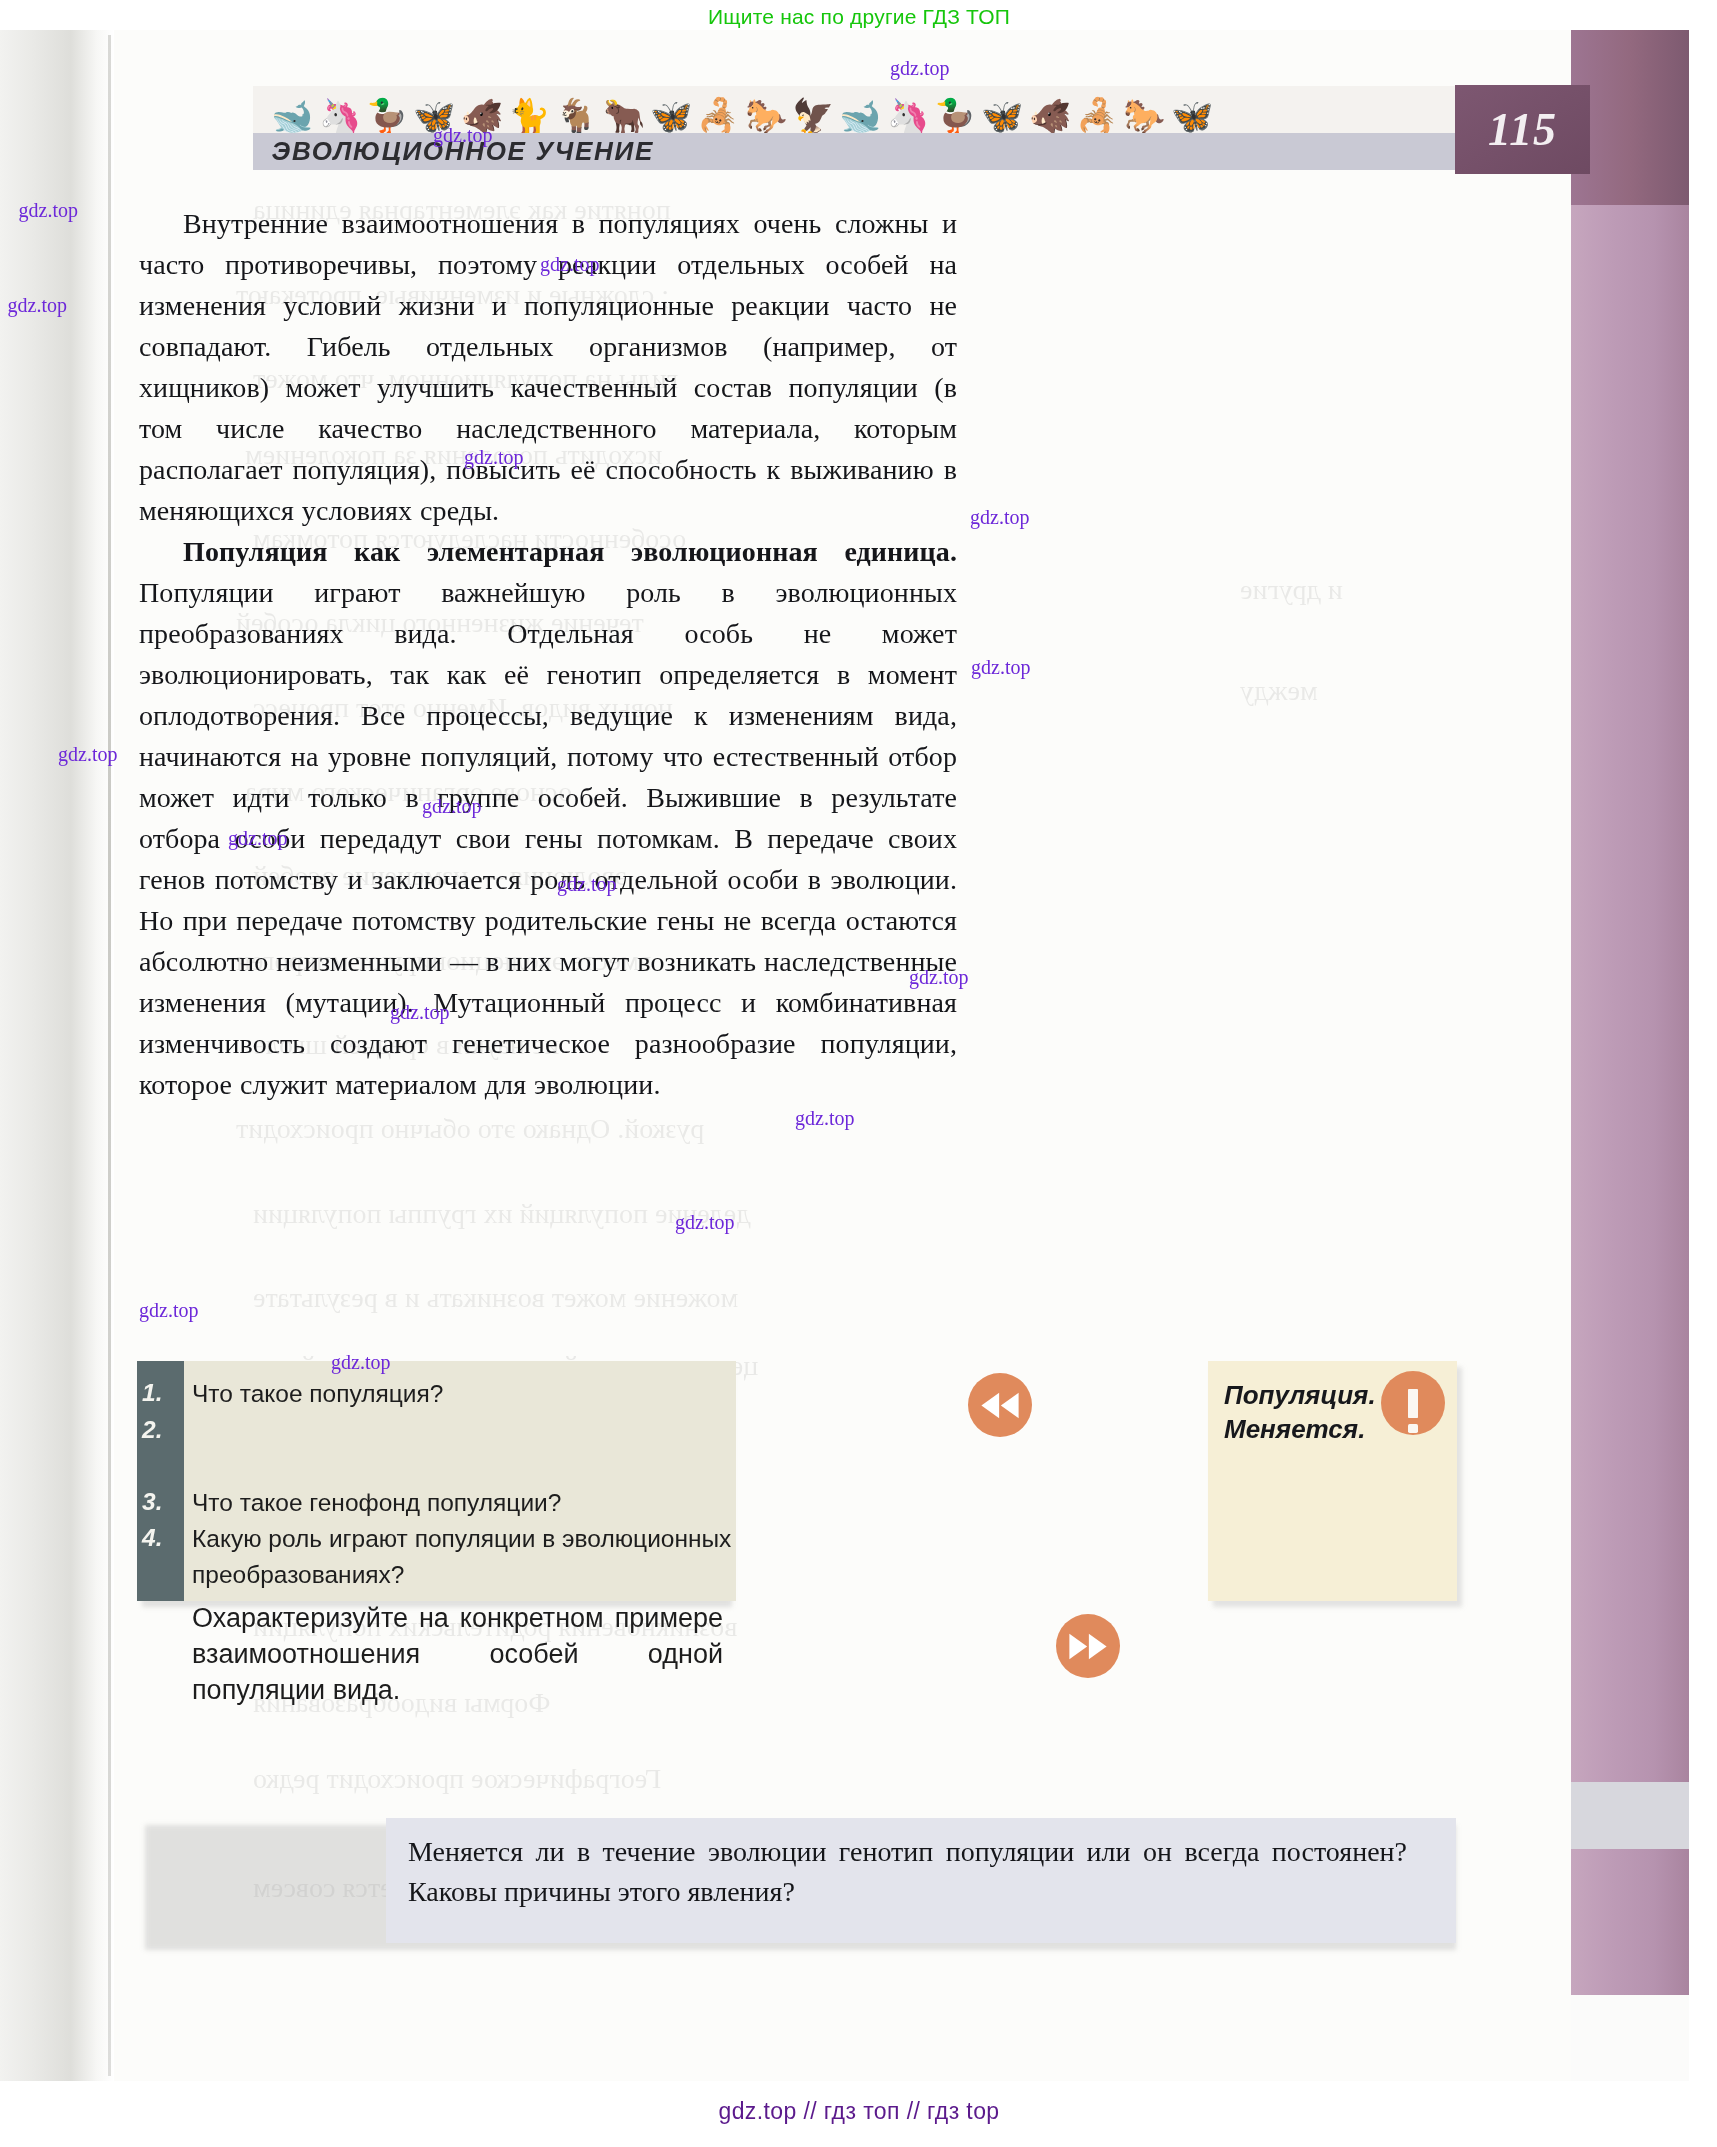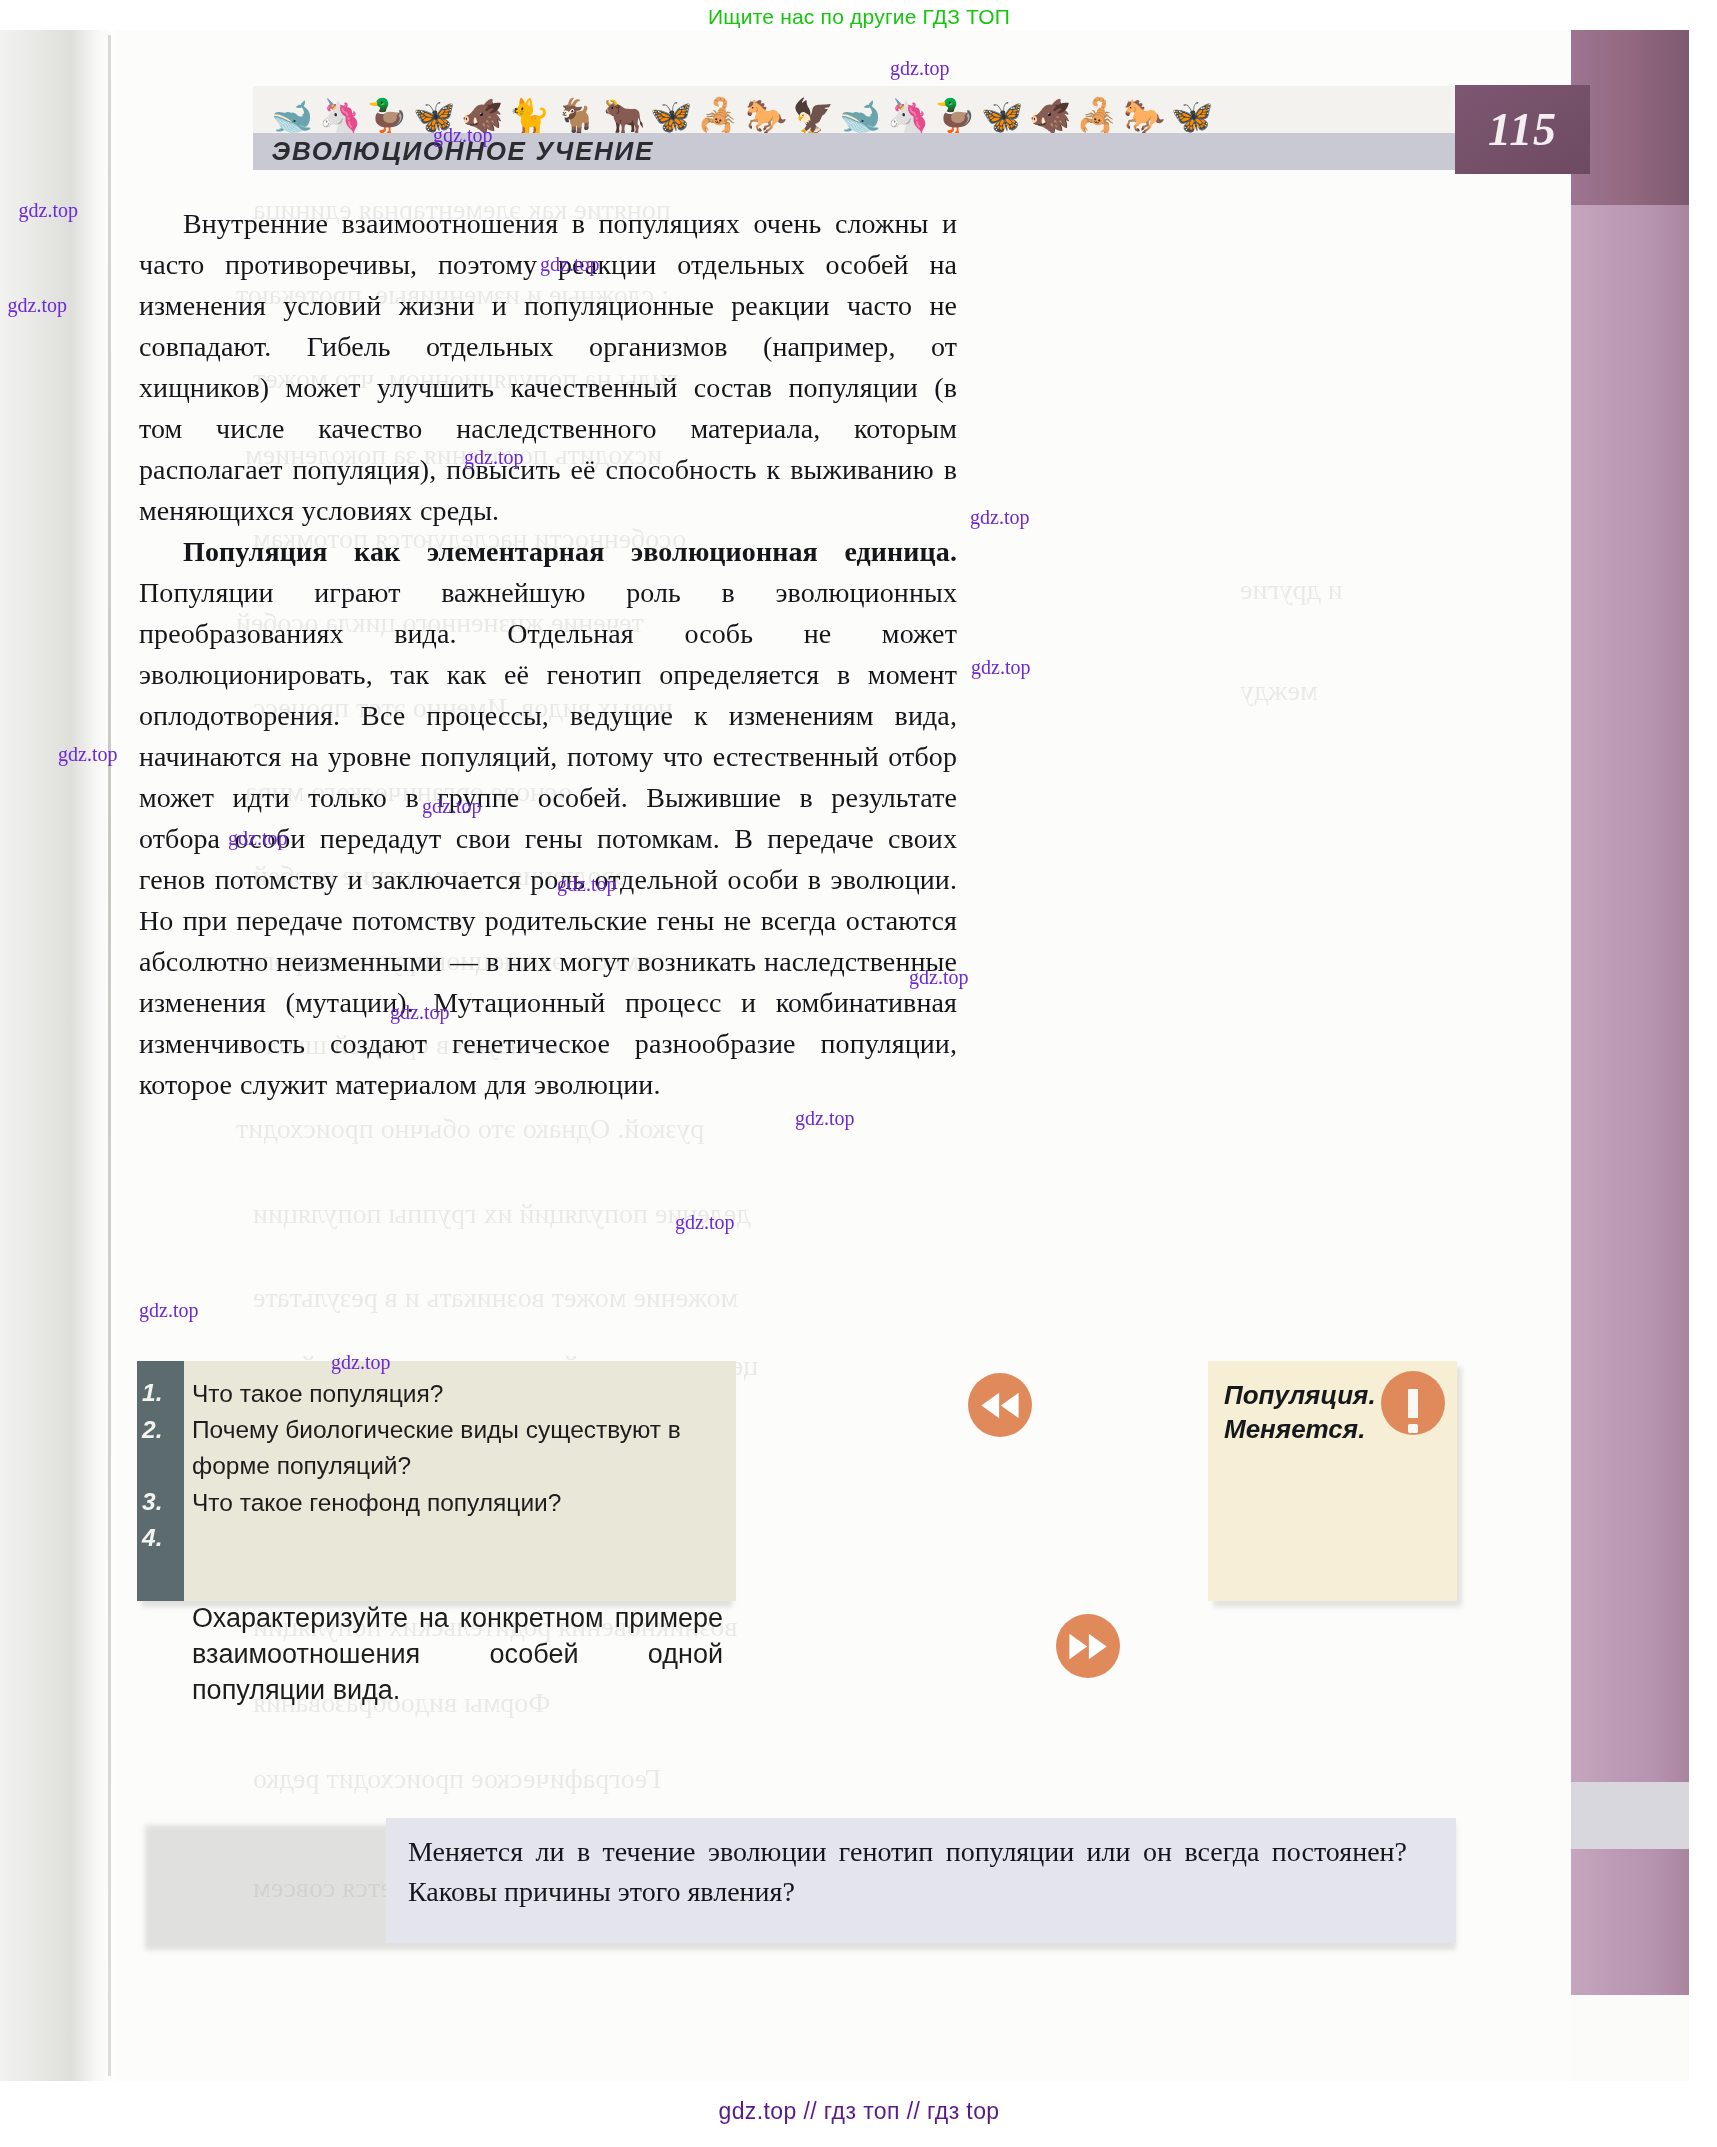--- a/index.html
+++ b/index.html
@@ -292,26 +292,26 @@
   </div>
 
   <div class="q-shadow"></div>
   <div class="q-strip"></div>
   <div class="q-body"></div>
 
   <div class="q-num" style="top:1349px;">1.</div>
   <div class="q-txt" style="top:1346px;">Что такое популяция?</div>
 
   <div class="q-num" style="top:1386px;">2.</div>
-  <div class="q-txt" style="top:1382px;">Почему биологические виды существуют в форме популяций?</div>
 
   <div class="q-num" style="top:1458px;">3.</div>
   <div class="q-txt" style="top:1455px;">Что такое генофонд популяции?</div>
 
   <div class="q-num" style="top:1494px;">4.</div>
+  <div class="q-txt" style="top:1491px;">Какую роль играют популяции в эволюционных преобразованиях?</div>
 
   <div class="q-final" style="top:1570px;">Охарактеризуйте на конкретном примере взаимоотношения особей одной популяции вида.</div>
 
   <div class="circ" style="left:968px;top:1343px;">
     <svg width="44" height="29" viewBox="0 0 52 34" aria-hidden="true">
       <polygon points="25,2 25,32 4,17" fill="#ffffff"></polygon>
       <polygon points="48,2 48,32 27,17" fill="#ffffff"></polygon>
     </svg>
   </div>
 

